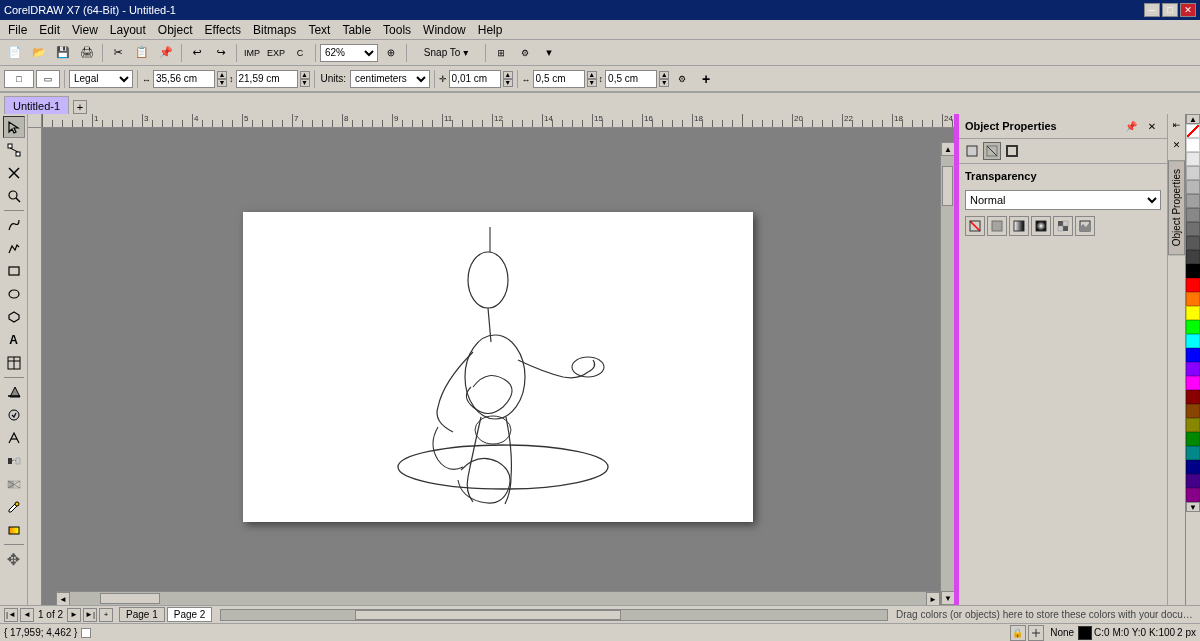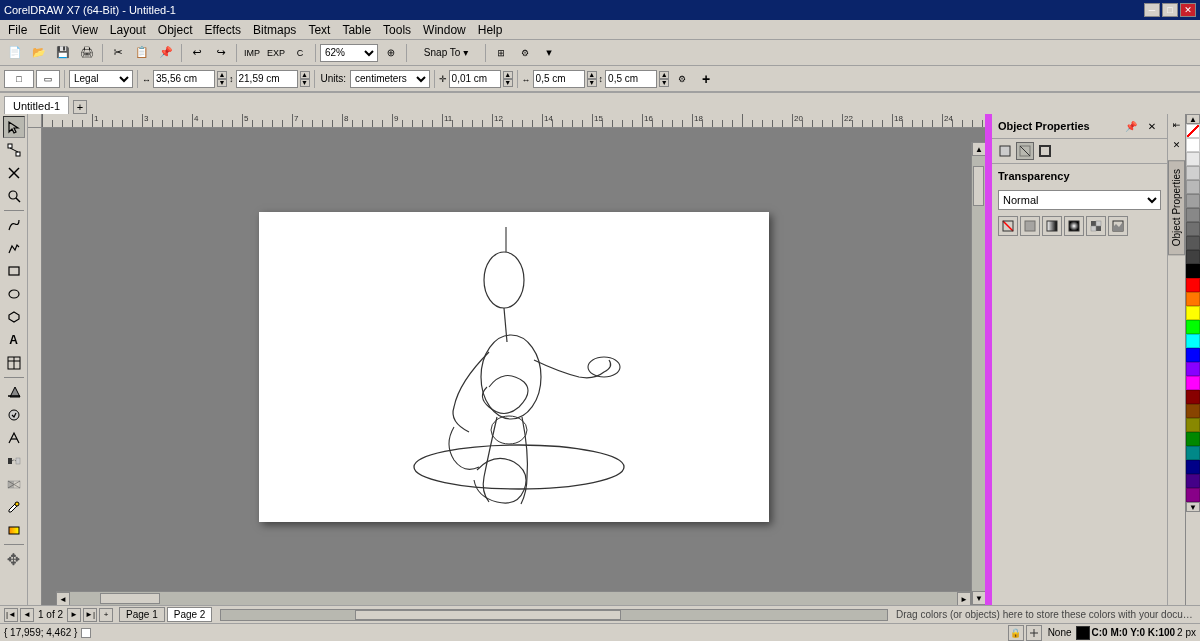--- a/index.html
+++ b/index.html
@@ -162,23 +162,23 @@
       background: white;
       width: 510px;
       height: 310px;
       box-shadow: 3px 3px 8px rgba(0,0,0,0.5);
       position: relative;
       overflow: hidden;
     }
 
     
     #right-panel {
-      width: 200px;
-      background: #d4d0c8;
-      border-left: 7px solid #d946ef;
+      width: 231px;
+      background: #d4d0c8;
+      border-left: 5px solid #d946ef;
       display: flex;
       flex-direction: row;
     }
     #properties-panel {
       flex: 1;
       display: flex;
       flex-direction: column;
     }
     #panel-header {
       background: #d4d0c8;
@@ -280,21 +280,21 @@
       height: 18px;
       padding: 0 8px;
       background: #d4d0c8;
       border: 1px solid #a0a0a0;
       border-bottom: none;
       cursor: pointer;
       font-size: 11px;
       display: flex; align-items: center;
       margin-right: 2px;
     }
-    .doc-tab.active { background: #ffffff; }
+    .doc-tab.active { background: #c4b5fd; }
     .tab-add {
       width: 14px; height: 14px;
       border: 1px solid #888;
       display: flex; align-items: center; justify-content: center;
       font-size: 11px; cursor: pointer;
       margin-left: 2px;
     }
 
     
     #statusbar {
@@ -955,16 +955,16 @@
   <div style="display:flex;align-items:center;gap:2px;">
     <div style="width:16px;height:16px;border:1px solid #888;background:#d4d0c8;display:flex;align-items:center;justify-content:center;cursor:pointer;font-size:9px;">🔒</div>
     <div style="width:16px;height:16px;border:1px solid #888;background:#d4d0c8;display:flex;align-items:center;justify-content:center;cursor:pointer;">
       <svg width="10" height="10" viewBox="0 0 10 10">
           <line x1="1" y1="5" x2="9" y2="5" stroke="#333" stroke-width="1"></line>
           <line x1="5" y1="1" x2="5" y2="9" stroke="#333" stroke-width="1"></line>
         </svg>
     </div>
     <span style="font-size:10px;margin-left:4px;">None</span>
     <div style="width:14px;height:14px;background:#000;border:1px solid #333;margin-left:2px;"></div>
-    <span style="font-size:10px;font-weight:bold;">C:0 M:0 Y:0 K:100</span>
+    <span style="font-size:10px;">C:0 M:0 Y:0 K:100</span>
     <span style="font-size:10px;">2 px</span>
   </div>
 </div>
 
 </body></html>

